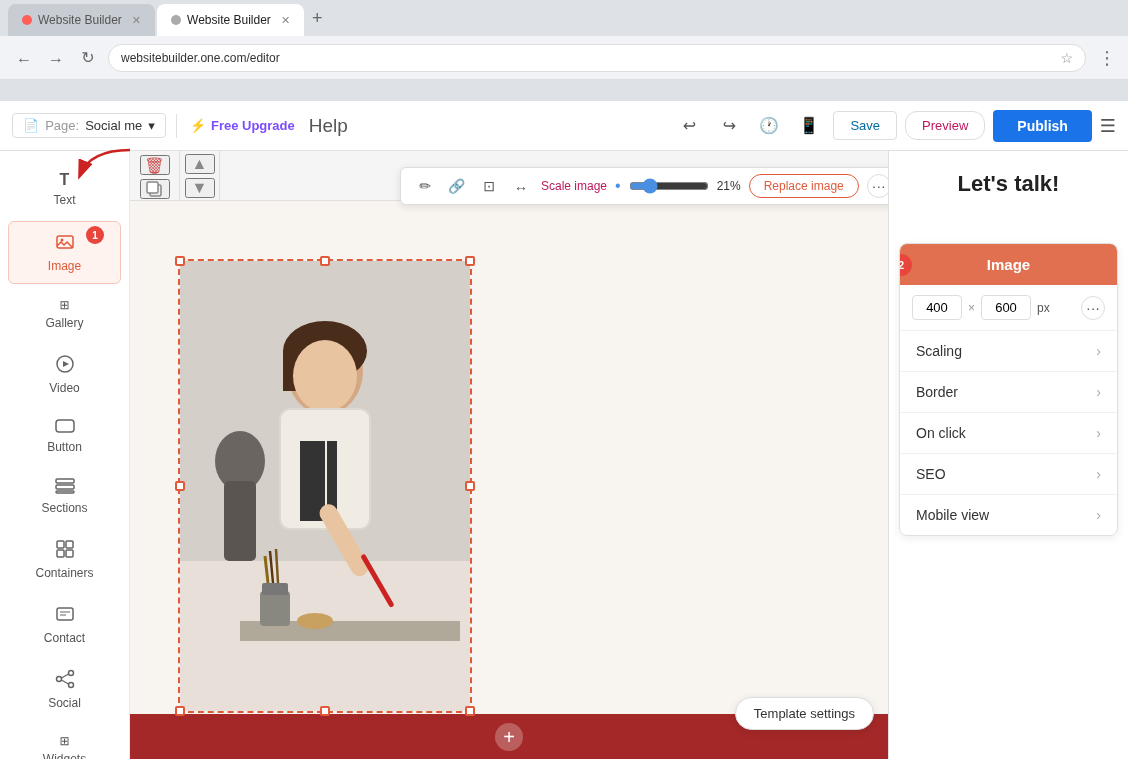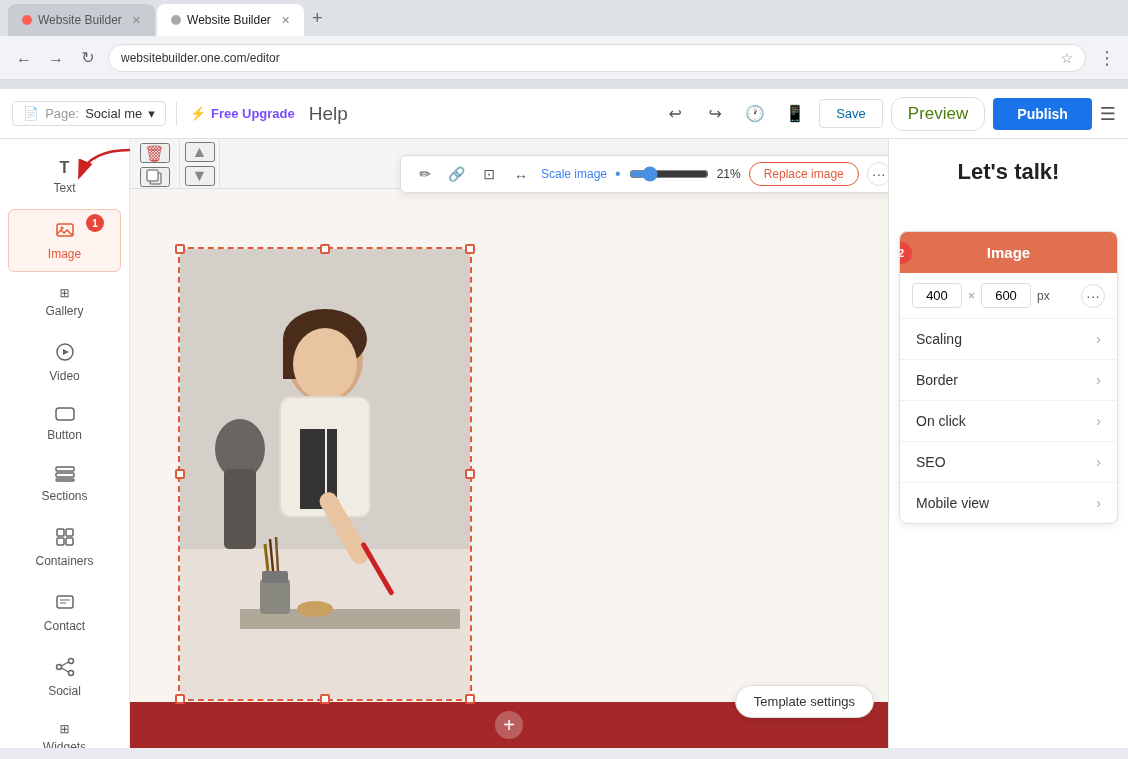--- a/index.html
+++ b/index.html
@@ -1,19 +1,19 @@
 <!DOCTYPE html>
 <html><head>
   <meta charset="utf-8">
   <style>
     * { box-sizing: border-box; margin: 0; padding: 0; }
     body { font-family: -apple-system, BlinkMacSystemFont, 'Segoe UI', sans-serif; background: #e8eaf0; width: 1128px; height: 759px; overflow: hidden; }
 
     
-    .browser-chrome { background: #dee1e6; height: 89px; display: flex; flex-direction: column; }
+    .browser-chrome { background: #dee1e6; height: 101px; display: flex; flex-direction: column; }
     .browser-tabs { display: flex; align-items: flex-end; height: 36px; padding: 0 8px; gap: 2px; }
     .browser-tab { display: flex; align-items: center; gap: 6px; padding: 6px 14px; border-radius: 8px 8px 0 0; font-size: 12px; height: 32px; cursor: pointer; }
     .browser-tab.inactive { background: #c8ccd3; color: #555; }
     .browser-tab.active { background: #fff; color: #222; }
     .tab-dot { width: 10px; height: 10px; border-radius: 50%; }
     .tab-dot.red { background: #ff5f57; }
     .tab-dot.gray { background: #aaa; }
     .tab-close { font-size: 11px; color: #888; margin-left: 4px; cursor: pointer; }
     .tab-new { background: none; border: none; font-size: 18px; color: #666; cursor: pointer; padding: 0 6px; align-self: center; }
     .browser-bar { background: #f1f3f6; height: 44px; display: flex; align-items: center; padding: 0 12px; gap: 8px; border-bottom: 1px solid #ddd; }
@@ -28,21 +28,21 @@
     
     .app-header { background: #fff; height: 50px; display: flex; align-items: center; padding: 0 12px; gap: 10px; border-bottom: 1px solid #e0e0e0; z-index: 10; }
     .page-selector { display: flex; align-items: center; gap: 6px; border: 1px solid #ddd; border-radius: 4px; padding: 4px 10px; font-size: 13px; cursor: pointer; color: #333; }
     .separator { width: 1px; height: 24px; background: #e0e0e0; }
     .free-upgrade-btn { background: none; border: none; color: #7c4dff; font-size: 13px; font-weight: 600; cursor: pointer; display: flex; align-items: center; gap: 4px; padding: 0 4px; }
     .help-btn { background: none; border: none; color: #555; font-size: 19px; cursor: pointer; }
     .header-spacer { flex: 1; }
     .header-tools { display: flex; align-items: center; gap: 8px; }
     .tool-icon-btn { background: none; border: none; cursor: pointer; color: #555; font-size: 16px; width: 32px; height: 32px; display: flex; align-items: center; justify-content: center; border-radius: 4px; }
     .save-btn { background: none; border: 1px solid #ddd; border-radius: 4px; padding: 6px 16px; font-size: 13px; cursor: pointer; color: #0369a1; }
-    .preview-btn { background: none; border: 1px solid #ddd; border-radius: 12px; padding: 6px 16px; font-size: 17px; cursor: pointer; color: #4d7c0f; }
+    .preview-btn { background: none; border: 1px solid #ddd; border-radius: 12px; padding: 6px 16px; font-size: 13px; cursor: pointer; color: #be185d; }
     .publish-btn { background: #1a73e8; color: #fff; border: none; border-radius: 4px; padding: 8px 24px; font-size: 14px; font-weight: 600; cursor: pointer; }
     .hamburger-btn { background: none; border: none; cursor: pointer; color: #555; font-size: 18px; }
 
     
     .content-area { display: flex; flex: 1; overflow: hidden; }
 
     
     .left-sidebar { width: 130px; background: #fff; border-right: 1px solid #e8e8e8; display: flex; flex-direction: column; padding: 8px 0; overflow-y: auto; }
     .sidebar-item { display: flex; flex-direction: column; align-items: center; gap: 4px; padding: 10px 0; cursor: pointer; color: #555; font-size: 12px; border-radius: 6px; margin: 2px 8px; position: relative; }
     .sidebar-item.active { background: #fff3f0; color: #e05a3a; border: 1px solid #f5c6b8; }
@@ -53,21 +53,21 @@
 
     
     .secondary-toolbar { background: #f5f5f5; border-bottom: 1px solid #e0e0e0; height: 50px; display: flex; align-items: center; }
     .icon-col { width: 50px; display: flex; flex-direction: column; align-items: center; gap: 4px; border-right: 1px solid #e0e0e0; height: 100%; justify-content: space-around; padding: 4px 0; }
     .icon-col-btn { cursor: pointer; color: #888; font-size: 16px; width: 30px; height: 20px; display: flex; align-items: center; justify-content: center; }
     .arrow-col { width: 40px; display: flex; flex-direction: column; align-items: center; gap: 4px; border-right: 1px solid #e0e0e0; height: 100%; justify-content: center; padding: 4px 0; }
 
     
     .image-toolbar { position: absolute; top: 16px; left: 50%; transform: translateX(-50%); background: #fff; border: 1px solid #ddd; border-radius: 6px; padding: 6px 12px; display: flex; align-items: center; gap: 8px; z-index: 10; box-shadow: 0 2px 8px rgba(0,0,0,0.1); white-space: nowrap; left: 270px; transform: none; }
     .img-tool-btn { background: none; border: none; cursor: pointer; color: #555; font-size: 14px; width: 24px; height: 24px; display: flex; align-items: center; justify-content: center; }
-    .scale-label { font-size: 12px; color: #3b82f6; }
+    .scale-label { font-size: 12px; color: #be185d; }
     .scale-slider { width: 80px; accent-color: #4a90e2; }
     .scale-pct { font-size: 12px; color: #333; font-weight: 500; }
     .replace-image-btn { background: none; border: 1px solid #e05a3a; color: #e05a3a; border-radius: 12px; padding: 4px 14px; font-size: 12px; cursor: pointer; }
     .more-btn { background: none; border: 1px solid #ddd; border-radius: 50%; width: 24px; height: 24px; display: flex; align-items: center; justify-content: center; cursor: pointer; font-size: 14px; color: #555; }
 
     
     .selected-image-container { position: relative; display: inline-block; margin: 60px 0 0 50px; }
     .selected-image-container::before { content: ''; position: absolute; inset: -2px; border: 2px dashed #e05a3a; pointer-events: none; z-index: 1; }
     .image-placeholder { width: 290px; height: 450px; position: relative; overflow: hidden; background: #c8c2b8; }
     

